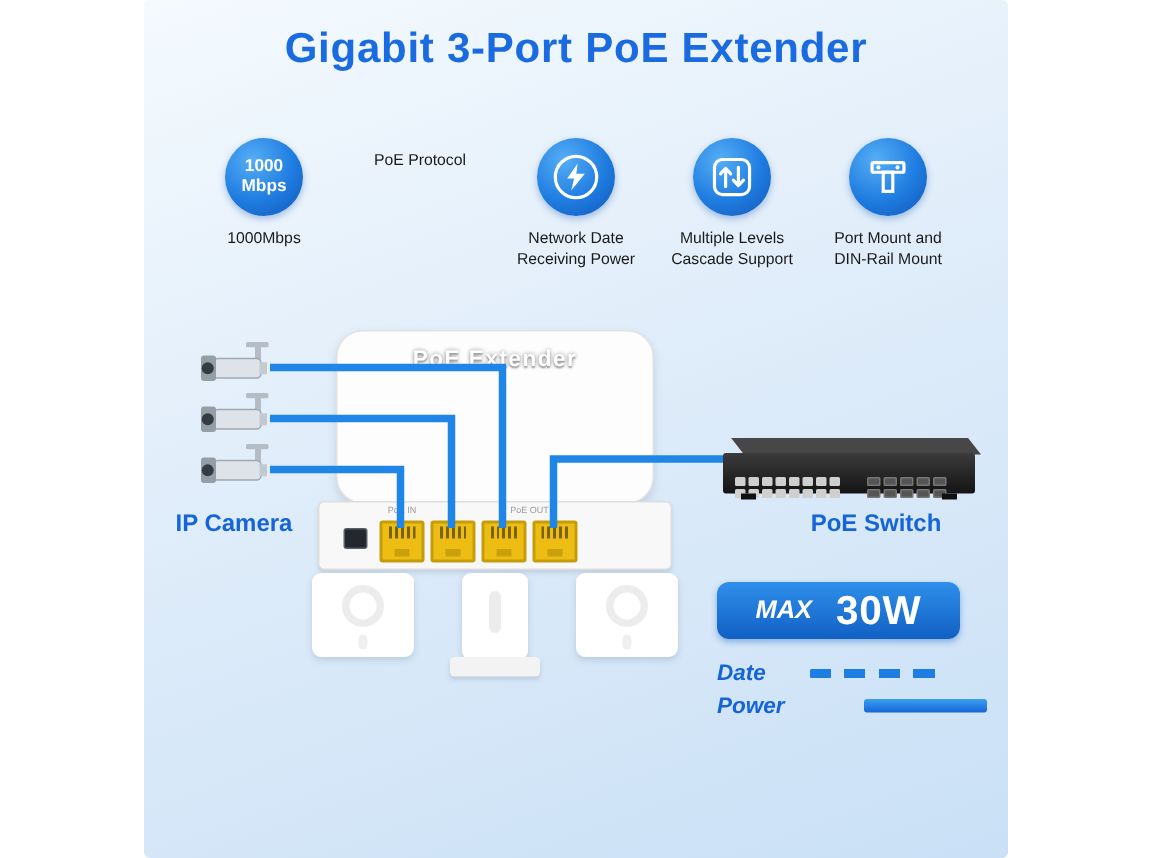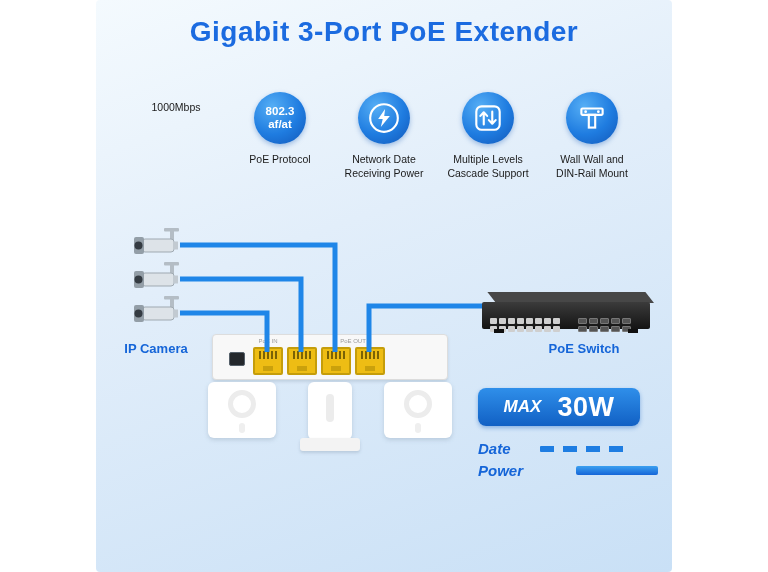--- a/index.html
+++ b/index.html
@@ -71,21 +71,21 @@
     background:linear-gradient(#3b3b3b,#141414); border-radius:2px; }
   .ports-left { position:absolute; left:8px; top:16px; width:78px; height:15px;
     display:grid; grid-template-columns:repeat(8,7px); grid-template-rows:repeat(2,6px); gap:2px; }
   .ports-left span { background:#cfcfcf; border-radius:1px; }
   .ports-right { position:absolute; left:96px; top:16px; width:64px; height:15px;
     display:grid; grid-template-columns:repeat(5,9px); grid-template-rows:repeat(2,6px); gap:2px; }
   .ports-right span { background:#50holder; background:#555; border:1px solid #777; border-radius:1px; }
   .foot { position:absolute; top:37px; width:10px; height:4px; background:#101010; }
   .foot-l { left:12px; } .foot-r { left:146px; }
   
-  .lbl { position:absolute; font-size:13px; font-weight:bold; color:#1565d8; text-align:center; z-index:7; }
+  .lbl { position:absolute; font-size:16px; font-weight:bold; color:#1565d8; text-align:center; z-index:7; }
   .lbl-camera { left:8px; top:341px; width:104px; }
   .lbl-switch { left:440px; top:341px; width:96px; }
   
   .lines { position:absolute; left:0; top:0; width:576px; height:572px; z-index:5; pointer-events:none; }
   
   .maxbadge { position:absolute; left:382px; top:388px; width:162px; height:38px;
     border-radius:8px; background:linear-gradient(180deg,#2f8fea,#1160c4);
     box-shadow:0 2px 4px rgba(17,96,196,.4);
     display:flex; align-items:center; justify-content:center; color:#fff; z-index:7; }
   .max-prefix { font-style:italic; font-weight:bold; font-size:17px; margin-right:16px; }
@@ -101,30 +101,30 @@
 </head>
 <body>
 
 <div class="page">
   <div class="canvas">
 
     <div class="title">Gigabit 3-Port PoE Extender</div>
 
     <div class="features">
       <div class="feature">
+        <div class="fcircle">
+          <span>1000</span>
+          <span>Mbps</span>
+        </div>
         <div class="fcap">
           <span>1000Mbps</span><br>
           <span></span>
         </div>
       </div>
       <div class="feature">
-        <div class="fcircle">
-          <span>802.3</span>
-          <span>af/at</span>
-        </div>
         <div class="fcap">
           <span>PoE Protocol</span><br>
           <span></span>
         </div>
       </div>
       <div class="feature">
         <div class="fcircle">
           <svg width="34" height="34" viewBox="0 0 32 32">
             <circle cx="16" cy="16" r="13" fill="none" stroke="#ffffff" stroke-width="2"></circle>
             <path d="M17 7.5 L10.5 17 H14.8 L13 24.5 L21.5 14 H16.2 Z" fill="#ffffff"></path>
@@ -151,26 +151,29 @@
       <div class="feature">
         <div class="fcircle">
           <svg width="34" height="34" viewBox="0 0 32 32">
             <rect x="6" y="7" width="20" height="6" rx="1" fill="none" stroke="#ffffff" stroke-width="2"></rect>
             <rect x="13" y="13" width="6" height="12" fill="none" stroke="#ffffff" stroke-width="2"></rect>
             <circle cx="10" cy="10" r="1.3" fill="#ffffff"></circle>
             <circle cx="22" cy="10" r="1.3" fill="#ffffff"></circle>
           </svg>
         </div>
         <div class="fcap">
-          <span>Wall Wall and</span><br>
+          <span>Port Mount and</span><br>
           <span>DIN-Rail Mount</span>
         </div>
       </div>
     </div>
 
+    <div class="device-body">
+      <div class="device-label">PoE Extender</div>
+    </div>
     <div class="port-panel">
       <div class="tiny-label tiny-in">PoE IN</div>
       <div class="tiny-label tiny-out">PoE OUT</div>
       <div class="dc-port"></div>
       <div class="rj45 p1"></div>
       <div class="rj45 p2"></div>
       <div class="rj45 p3"></div>
       <div class="rj45 p4"></div>
     </div>
     <div class="ear ear-l">

